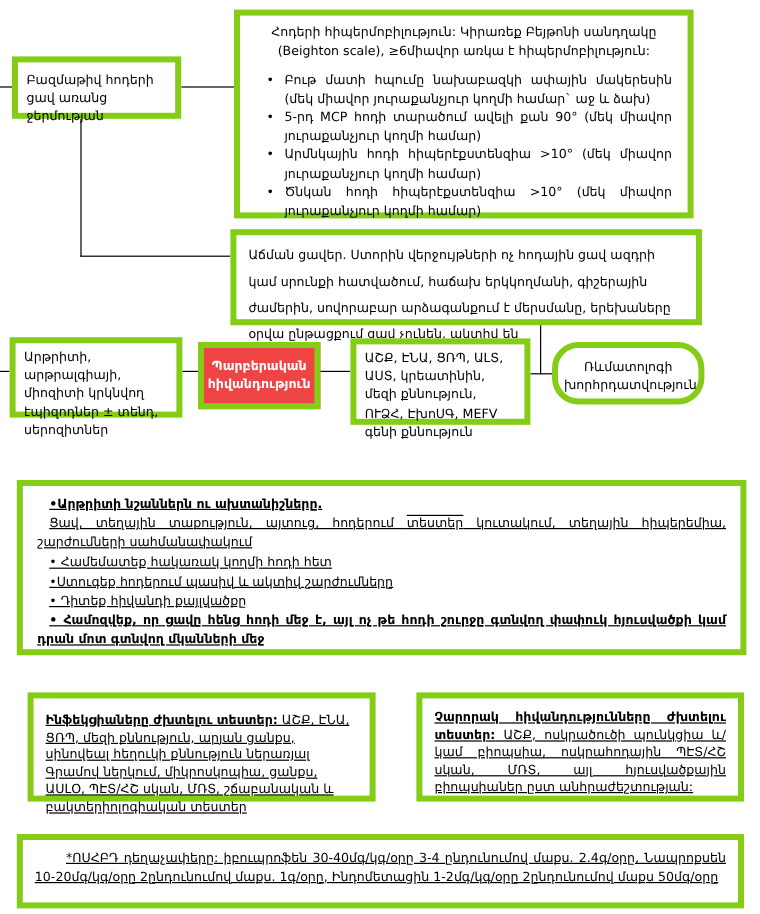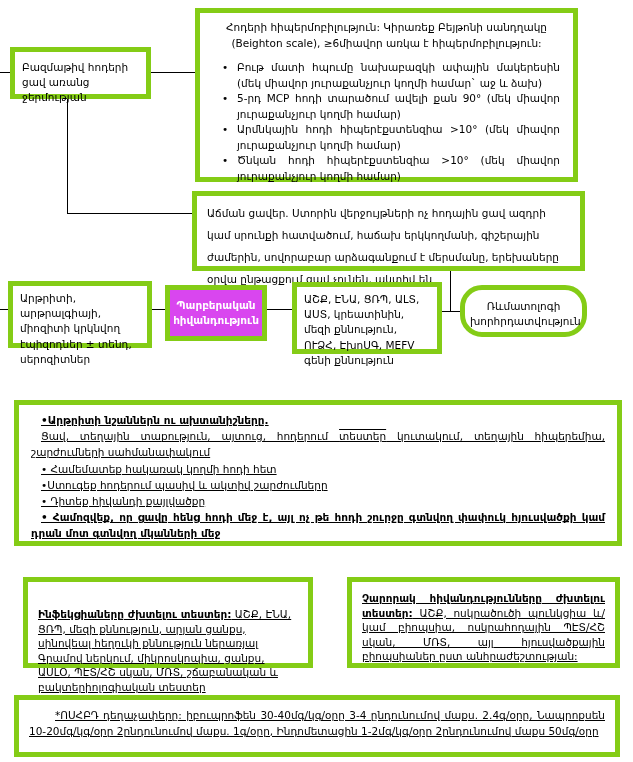--- a/index.html
+++ b/index.html
@@ -28,32 +28,32 @@
   .b-hyper .hdr { margin:0 0 9px 0; }
   .b-hyper ul { list-style:none; margin:0; padding:0; }
   .b-hyper li { position:relative; padding-left:24px; text-align:justify; margin:0; }
   .b-hyper .dot { position:absolute; left:9px; top:0; }
 
   
   .b-grow { left:192px; top:191px; width:393px; height:80px; padding:6px 10px; line-height:22px; }
 
   
   .b-epis { left:8px; top:281px; width:144px; height:67px; padding:5px 7px; line-height:15.2px; }
-  .b-fmf  { left:165px; top:285px; width:102px; height:56px; background:#d946ef; color:#ffffff;
+  .b-fmf  { left:165px; top:285px; width:102px; height:56px; background:#ef4444; color:#ffffff;
             font-weight:bold; display:flex; align-items:center; justify-content:center;
             text-align:center; padding:3px; line-height:15px; }
   .b-labs { left:292px; top:282px; width:150px; height:72px; padding:5px 7px; line-height:15.2px; }
   .b-rheu { left:460px; top:285px; width:127px; height:52px; padding:9px 5px; line-height:15px;border-radius:22px; }
 
   
   .b-signs { left:14px; top:400px; width:608px; height:146px; padding:7px 12px; line-height:16.2px; }
   .b-signs .p { text-indent:10px; }
 
   
-  .b-infec { left:23px;  top:577px; width:290px; height:91px; padding:25px 10px; line-height:14.6px; }
+  .b-infec { left:23px;  top:577px; width:290px; height:91px; padding:11px 10px; line-height:14.6px; }
   .b-malig { left:347px; top:577px; width:273px; height:91px; padding:9px 10px; line-height:14.6px; }
 
   
   .b-nsaid { left:14px; top:695px; width:606px; height:62px; padding:8px 10px; line-height:15.5px; }
   .b-nsaid .p { text-indent:26px; text-align:justify; }
 </style>
 </head>
 <body>
 
 <div class="canvas">

